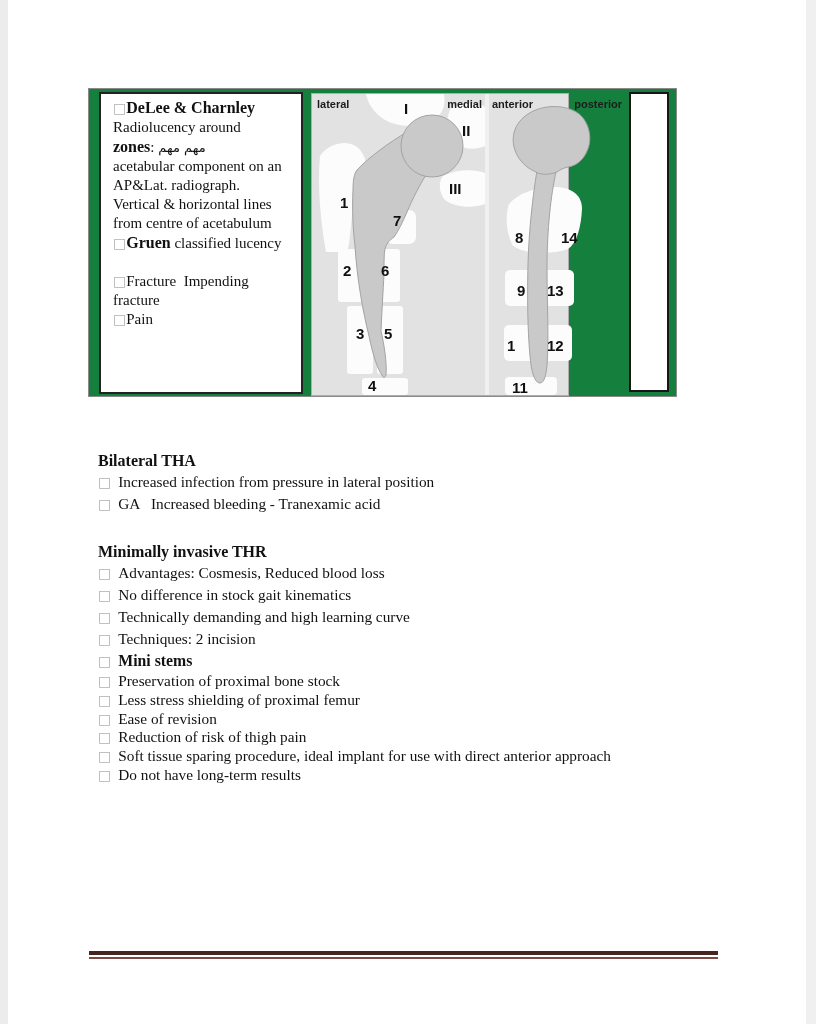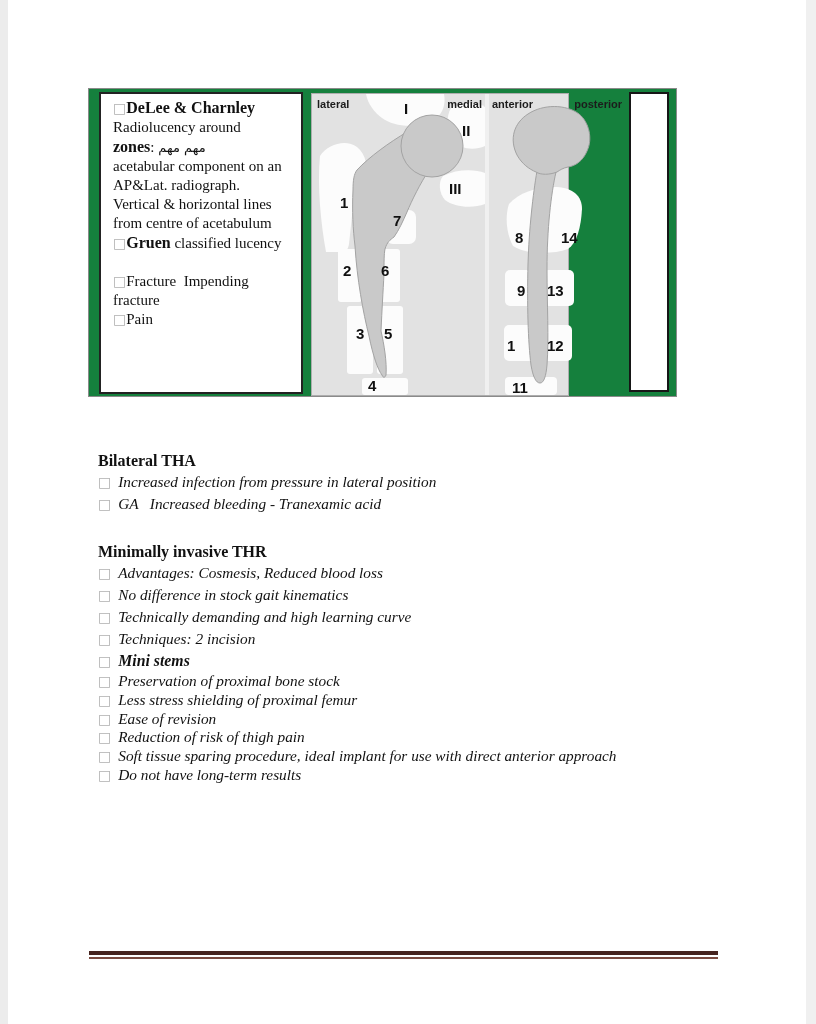--- a/index.html
+++ b/index.html
@@ -52,21 +52,21 @@
     font-weight:bold; font-size:15px; color:#101010;
   }
   .empty-cell {
     position:absolute; left:540px; top:3px; width:40px; height:300px;
     border:2px solid #161616; background:#fff;
   }
 
   
   .body-text { position:absolute; left:98px; top:434px; width:660px; }
   .sec-title { font-weight:bold; font-size:16px; line-height:21px;margin-top:16px; }
-  .item { line-height:21px; font-size:15.3px;font-style:italic; }
+  .item { line-height:21px; font-size:15.3px; }
   .item.tight { line-height:18.8px; }
   .item .cb { margin-right:7px; }
   .item .t { white-space:pre; }
   .item .t.bold { font-weight:bold; font-size:15.8px; }
   .sec-gap { height:10px; }
 
   
   .footer { position:absolute; left:89px; top:951px; width:629px; }
   .rule-thick { height:4px; background:var(--rule-color); }
   .rule-thin  { height:2px; background:#7a4a40; margin-top:2px; }

